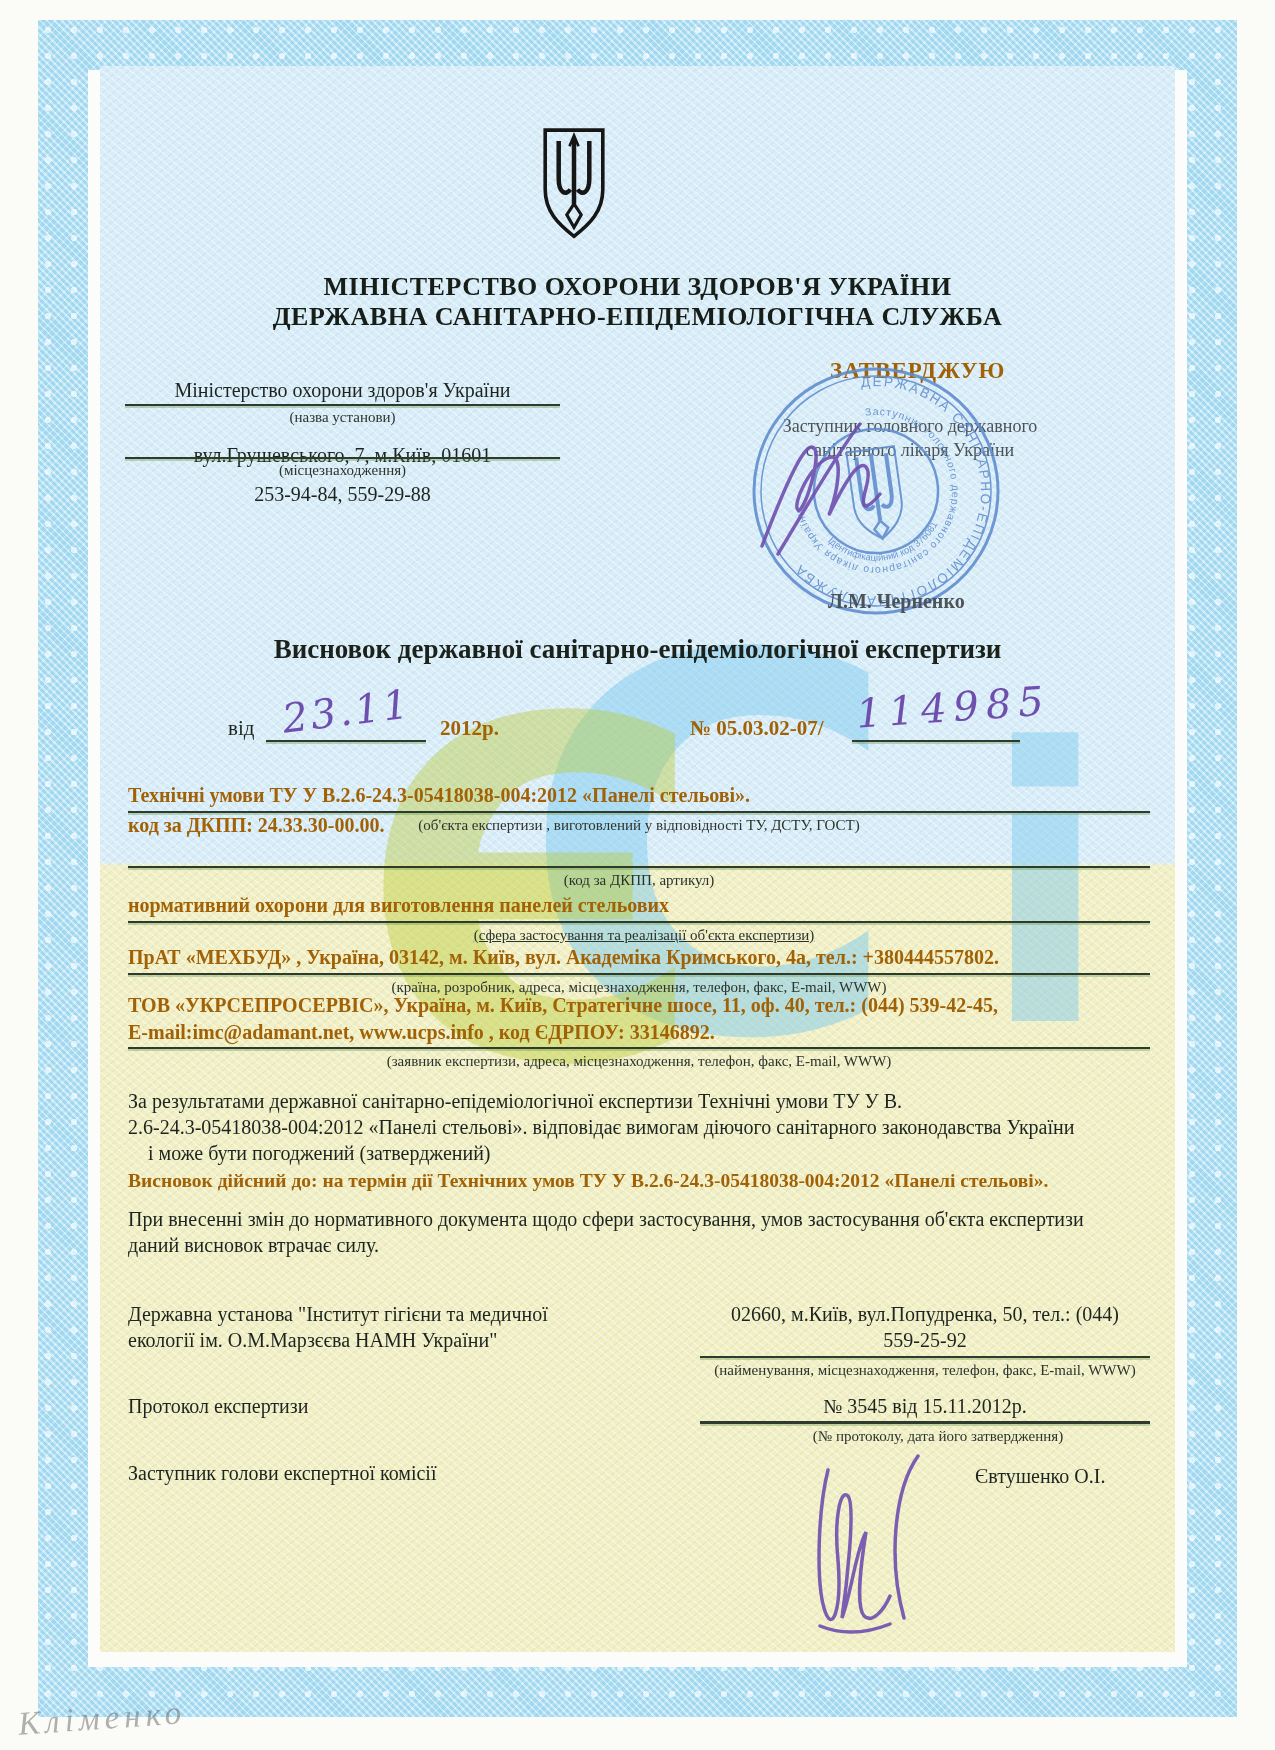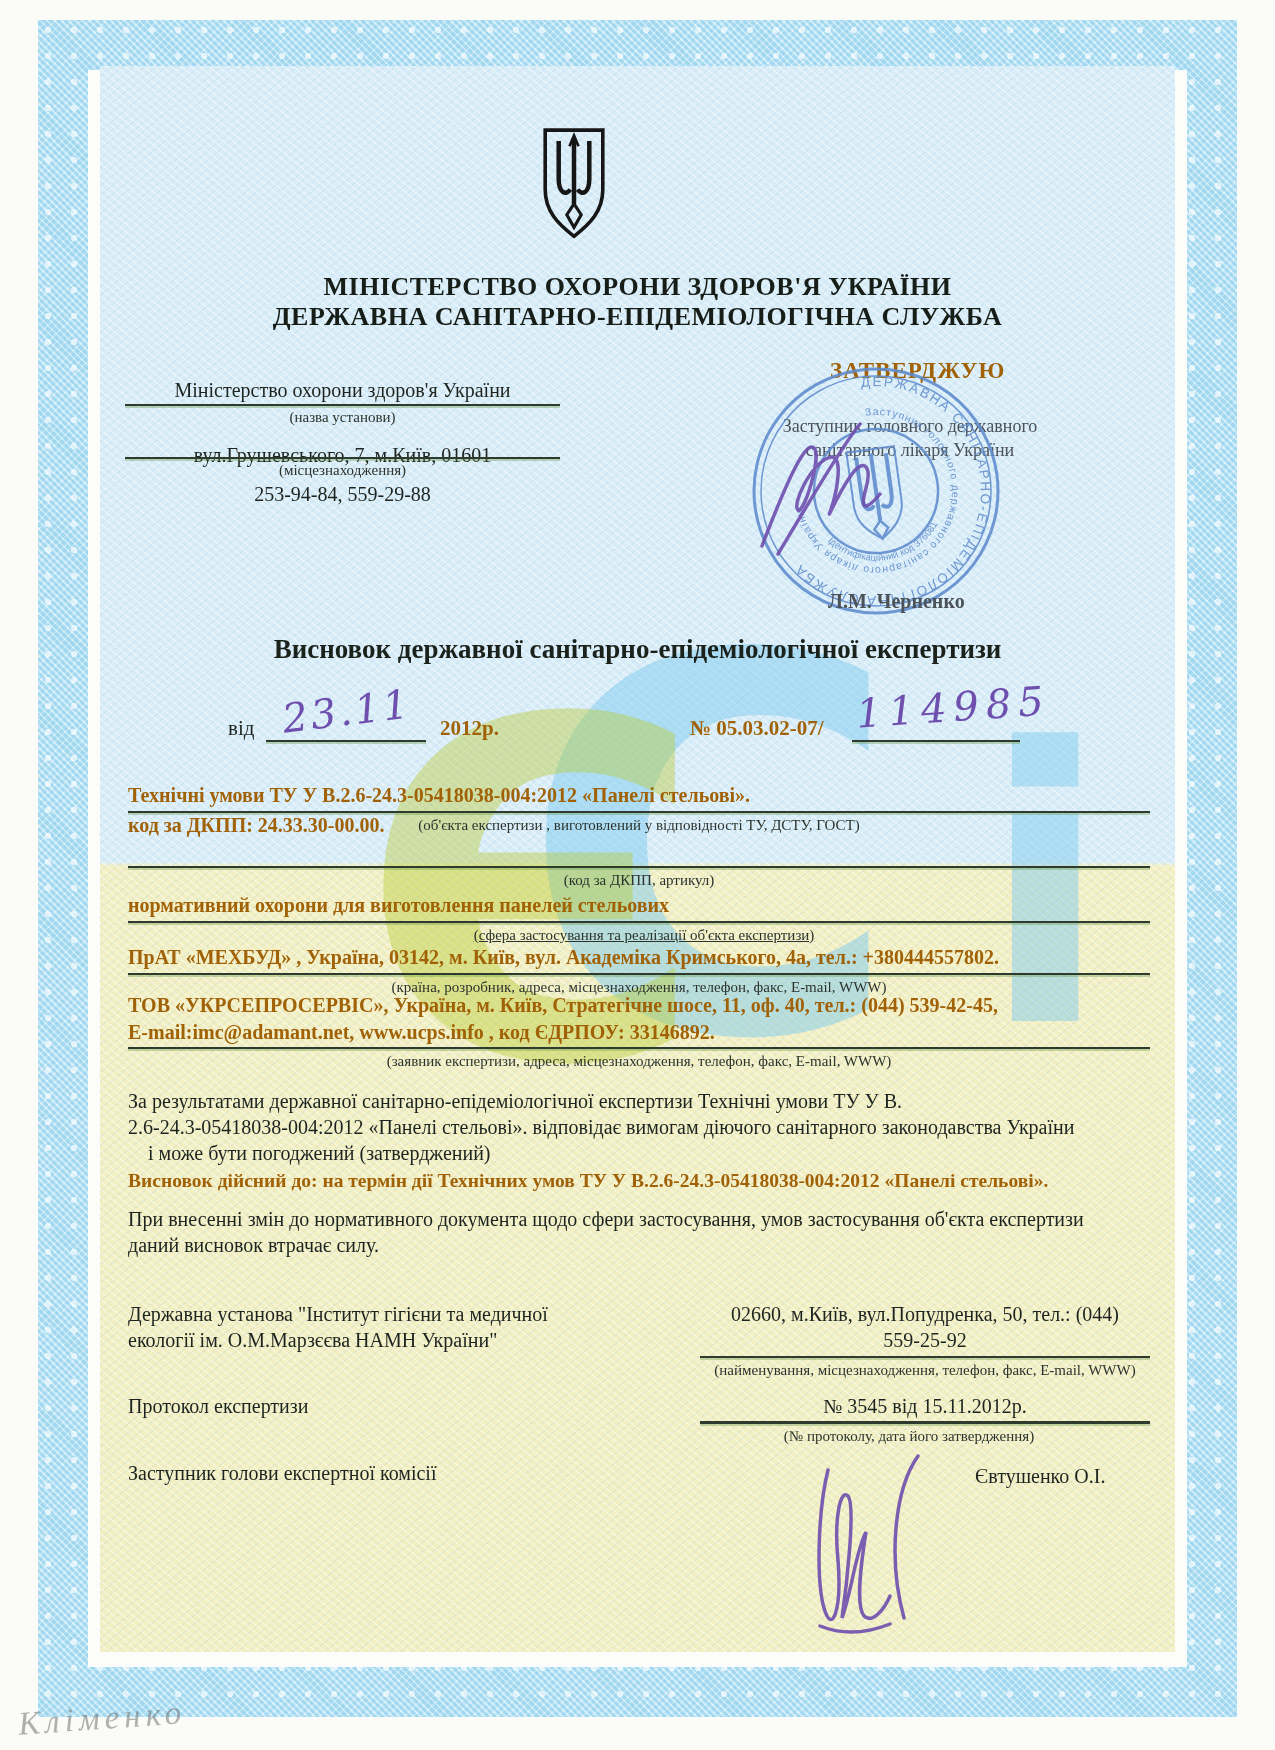--- a/index.html
+++ b/index.html
@@ -175,21 +175,21 @@
   <div class="t body20" style="left:128px;top:1303px;">Державна установа "Інститут гігієни та медичної</div>
   <div class="t body20" style="left:128px;top:1329px;">екології ім. О.М.Марзєєва НАМН України"</div>
   <div class="t ctr body20" style="left:700px;top:1303px;width:450px;">02660, м.Київ, вул.Попудренка, 50, тел.: (044)</div>
   <div class="t ctr body20" style="left:700px;top:1329px;width:450px;">559-25-92</div>
   <div class="rule" style="left:700px;top:1356px;width:450px;"></div>
   <div class="t ctr cap" style="left:700px;top:1362px;width:450px;">(найменування, місцезнаходження, телефон, факс, E-mail, WWW)</div>
 
   <div class="t body20" style="left:128px;top:1395px;">Протокол експертизи</div>
   <div class="t ctr body20" style="left:700px;top:1395px;width:450px;">№ 3545 від 15.11.2012р.</div>
   <div class="rule rule-thick" style="left:700px;top:1421px;width:450px;"></div>
-  <div class="t ctr cap" style="left:684px;top:1428px;width:450px;font-family:Liberation Serif, serif;">(№ протоколу, дата  його затвердження)</div>
+  <div class="t ctr cap" style="left:713px;top:1428px;width:450px;font-family:Liberation Serif, serif;">(№ протоколу, дата  його затвердження)</div>
 
   <div class="t body20" style="left:128px;top:1462px;">Заступник голови експертної комісії</div>
   <div class="t body20" style="left:975px;top:1465px;">Євтушенко О.І.</div>
 
   <svg class="sig" style="left:790px;top:1440px;" width="170" height="210" viewBox="0 0 170 210">
     <g fill="none" stroke="#6f4fae" stroke-width="3.5" stroke-linecap="round" opacity=".9">
       <path d="M38,30 C28,70 26,140 34,168 C42,196 52,170 48,120 C44,80 50,48 58,56 C66,66 56,150 52,178 C62,150 66,110 76,92 C70,130 66,166 74,176 C82,184 94,170 100,156"></path>
       <path d="M128,16 C104,50 98,120 114,178"></path>
       <path d="M30,186 C55,196 80,192 100,184"></path>
     </g>

